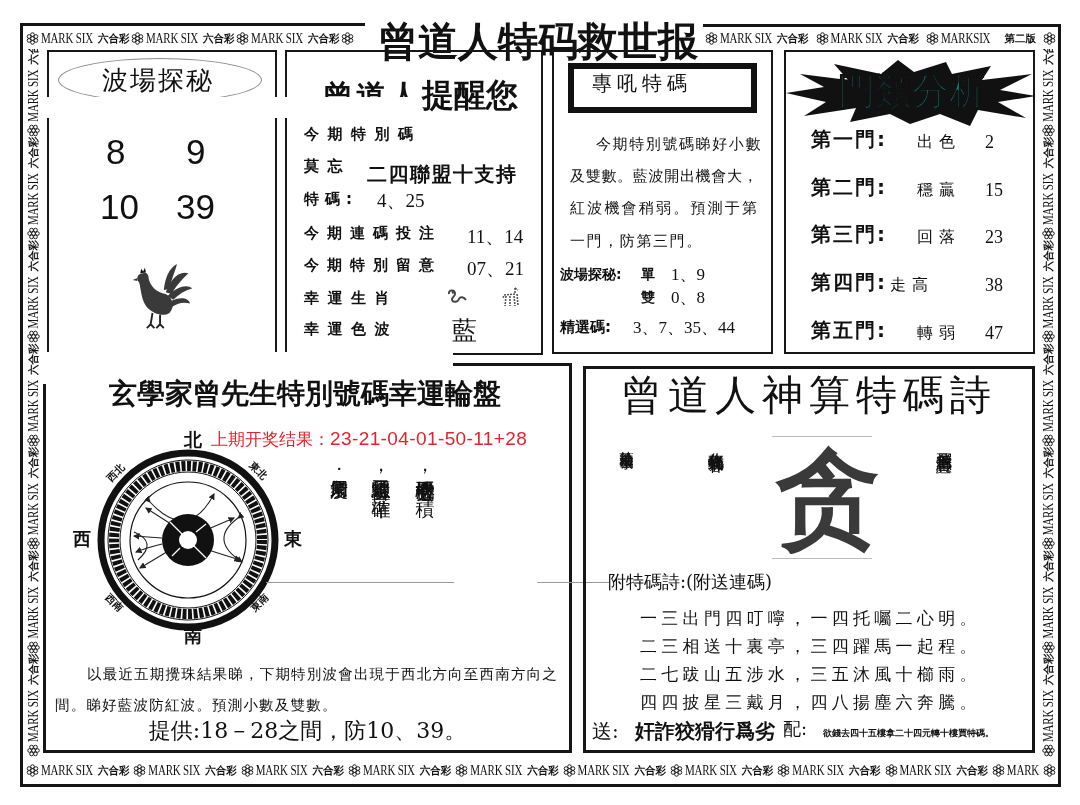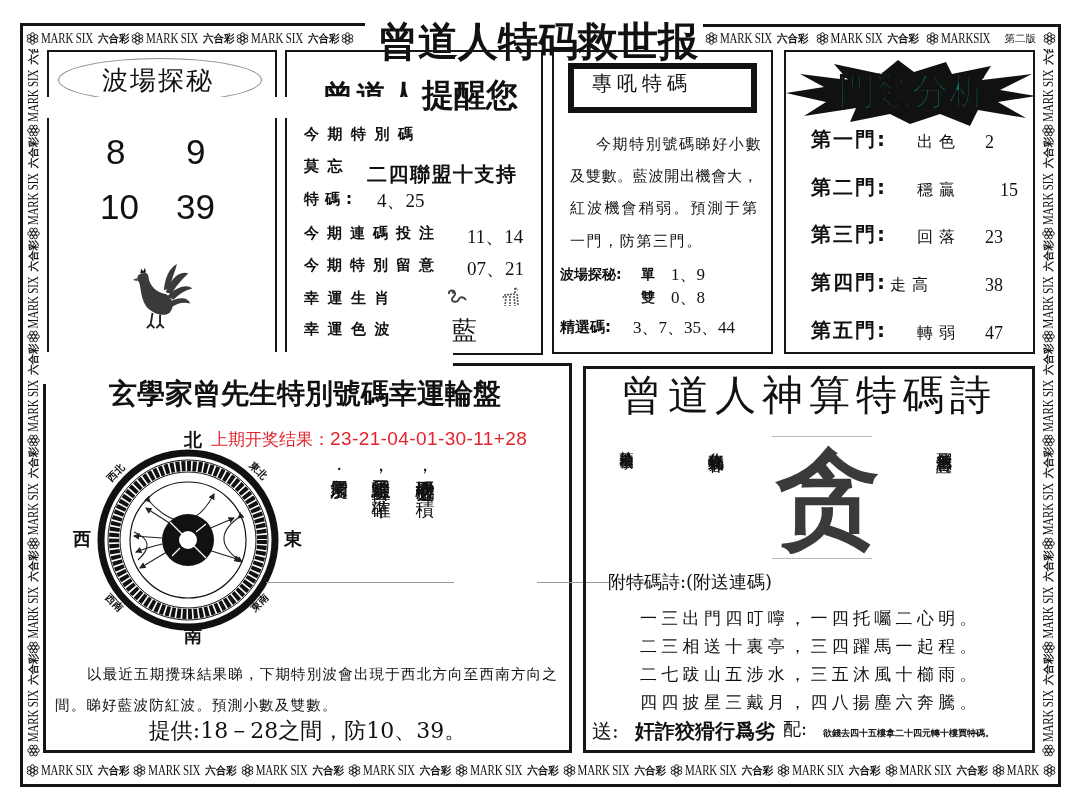--- a/index.html
+++ b/index.html
@@ -135,21 +135,21 @@
           <circle cx="7" cy="7" r="2"></circle>
           <circle cx="7" cy="2.8" r="2"></circle>
           <circle cx="7" cy="11.2" r="2"></circle>
           <circle cx="3.3" cy="4.9" r="2"></circle>
           <circle cx="10.7" cy="4.9" r="2"></circle>
           <circle cx="3.3" cy="9.1" r="2"></circle>
           <circle cx="10.7" cy="9.1" r="2"></circle>
         </g>
       </svg>
     <span class="en">MARKSIX</span>
-    <span class="cn" style="font-weight:normal;margin-left:12px;">第二版</span>
+    <span class="cn" style="font-weight:bold;margin-left:12px;">第二版</span>
   </span>
   <svg class="flower" viewBox="0 0 14 14">
       <g fill="none" stroke="#111" stroke-width="1">
         <circle cx="7" cy="7" r="2"></circle>
         <circle cx="7" cy="2.8" r="2"></circle>
         <circle cx="7" cy="11.2" r="2"></circle>
         <circle cx="3.3" cy="4.9" r="2"></circle>
         <circle cx="10.7" cy="4.9" r="2"></circle>
         <circle cx="3.3" cy="9.1" r="2"></circle>
         <circle cx="10.7" cy="9.1" r="2"></circle>
@@ -585,21 +585,21 @@
   <polygon fill="#111" points="0,33 38,27 14,14 62,20 48,4 95,14 112,0 128,12 160,2 166,14 205,6 196,20 246,14 214,30 250,36 212,42 240,58 192,50 184,66 154,54 124,64 104,54 64,62 70,48 18,56 40,42"></polygon>
 </svg>
 <div class="abs" style="left:838px;top:73px;font-size:37px;font-weight:bold;color:#0f766e;-webkit-text-stroke:1px #111;font-family:'DejaVu Sans',sans-serif;">門類分析</div>
 
 <div class="abs gate-label" style="left:811px;top:129px;">第一門:</div>
 <div class="abs gate-trend" style="left:917px;top:134px;">出色</div>
 <div class="abs gate-num" style="left:985px;top:133px;">2</div>
 
 <div class="abs gate-label" style="left:811px;top:177px;">第二門:</div>
 <div class="abs gate-trend" style="left:917px;top:182px;">穩贏</div>
-<div class="abs gate-num" style="left:985px;top:181px;margin-left:15px;">15</div>
+<div class="abs gate-num" style="left:985px;top:181px;">15</div>
 
 <div class="abs gate-label" style="left:811px;top:224px;">第三門:</div>
 <div class="abs gate-trend" style="left:917px;top:229px;">回落</div>
 <div class="abs gate-num" style="left:985px;top:228px;">23</div>
 
 <div class="abs gate-label" style="left:811px;top:272px;">第四門:</div>
 <div class="abs gate-trend" style="left:890px;top:277px;">走高</div>
 <div class="abs gate-num" style="left:985px;top:276px;">38</div>
 
 <div class="abs gate-label" style="left:811px;top:320px;">第五門:</div>
@@ -607,21 +607,21 @@
 <div class="abs gate-num" style="left:985px;top:324px;">47</div>
 
 <div class="box thick" style="left:43px;top:363px;width:529px;height:390px;"></div>
 
 <div class="patch" style="left:43px;top:97px;width:377px;height:21px;"></div>
 <div class="patch" style="left:43px;top:352px;width:410px;height:32px;"></div>
 
 <div class="abs" style="left:109px;top:380px;font-size:28px;font-weight:bold;letter-spacing:0px;">玄學家曾先生特別號碼幸運輪盤</div>
 <div class="abs" style="left:184px;top:431px;font-size:18px;font-weight:bold;">北</div>
 <div class="abs" style="left:211px;top:429px;color:#e3232c;font-family:'DejaVu Sans',sans-serif;">
-  <span style="font-size:17px;">上期开奖结果：</span><span style="font-family:'Liberation Sans',sans-serif;font-size:19px;letter-spacing:0.4px;">23-21-04-01-30-11+28</span>
+  <span style="font-size:17px;">上期开奖结果：</span><span style="font-family:'Liberation Sans',sans-serif;font-size:19px;letter-spacing:0.4px;">23-21-04-01-50-11+28</span>
 </div>
 
 <svg class="abs" style="left:96px;top:448px;" width="184" height="184" viewBox="0 0 184 184">
   <defs>
     <marker id="ah" markerWidth="6" markerHeight="6" refX="5" refY="3" orient="auto">
         <path d="M0 0 L6 3 L0 6Z" fill="#222"></path>
       </marker>
   </defs>
   <circle cx="92" cy="92" r="87" fill="none" stroke="#111" stroke-width="7"></circle>
   <circle cx="92" cy="92" r="80" fill="none" stroke="#111" stroke-width="1"></circle>

